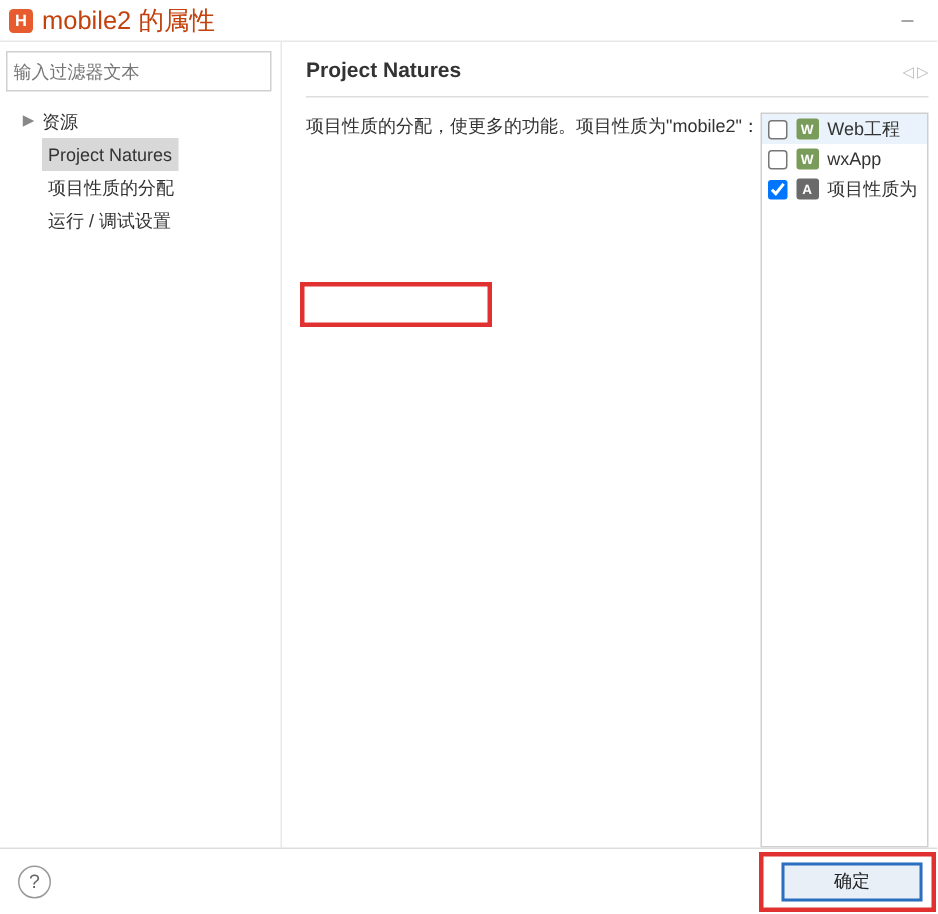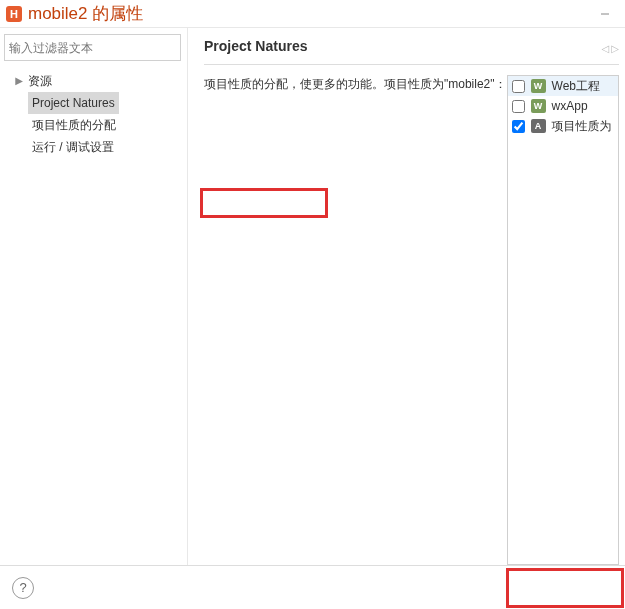--- a/index.html
+++ b/index.html
@@ -268,14 +268,15 @@
       </div>
 
       <div class="highlight-checkbox" style="left:-4px; top:113px; width:128px; height:30px;"></div>
     </div>
   </div>
 
 </div>
 
 <div class="footer" style="position:relative;">
   <div class="help-btn">?</div>
+  <button class="ok-btn">确定</button>
   <div class="ok-highlight" style="right:1px; top:2px; width:118px; height:40px;"></div>
 </div>
 
 </body></html>

